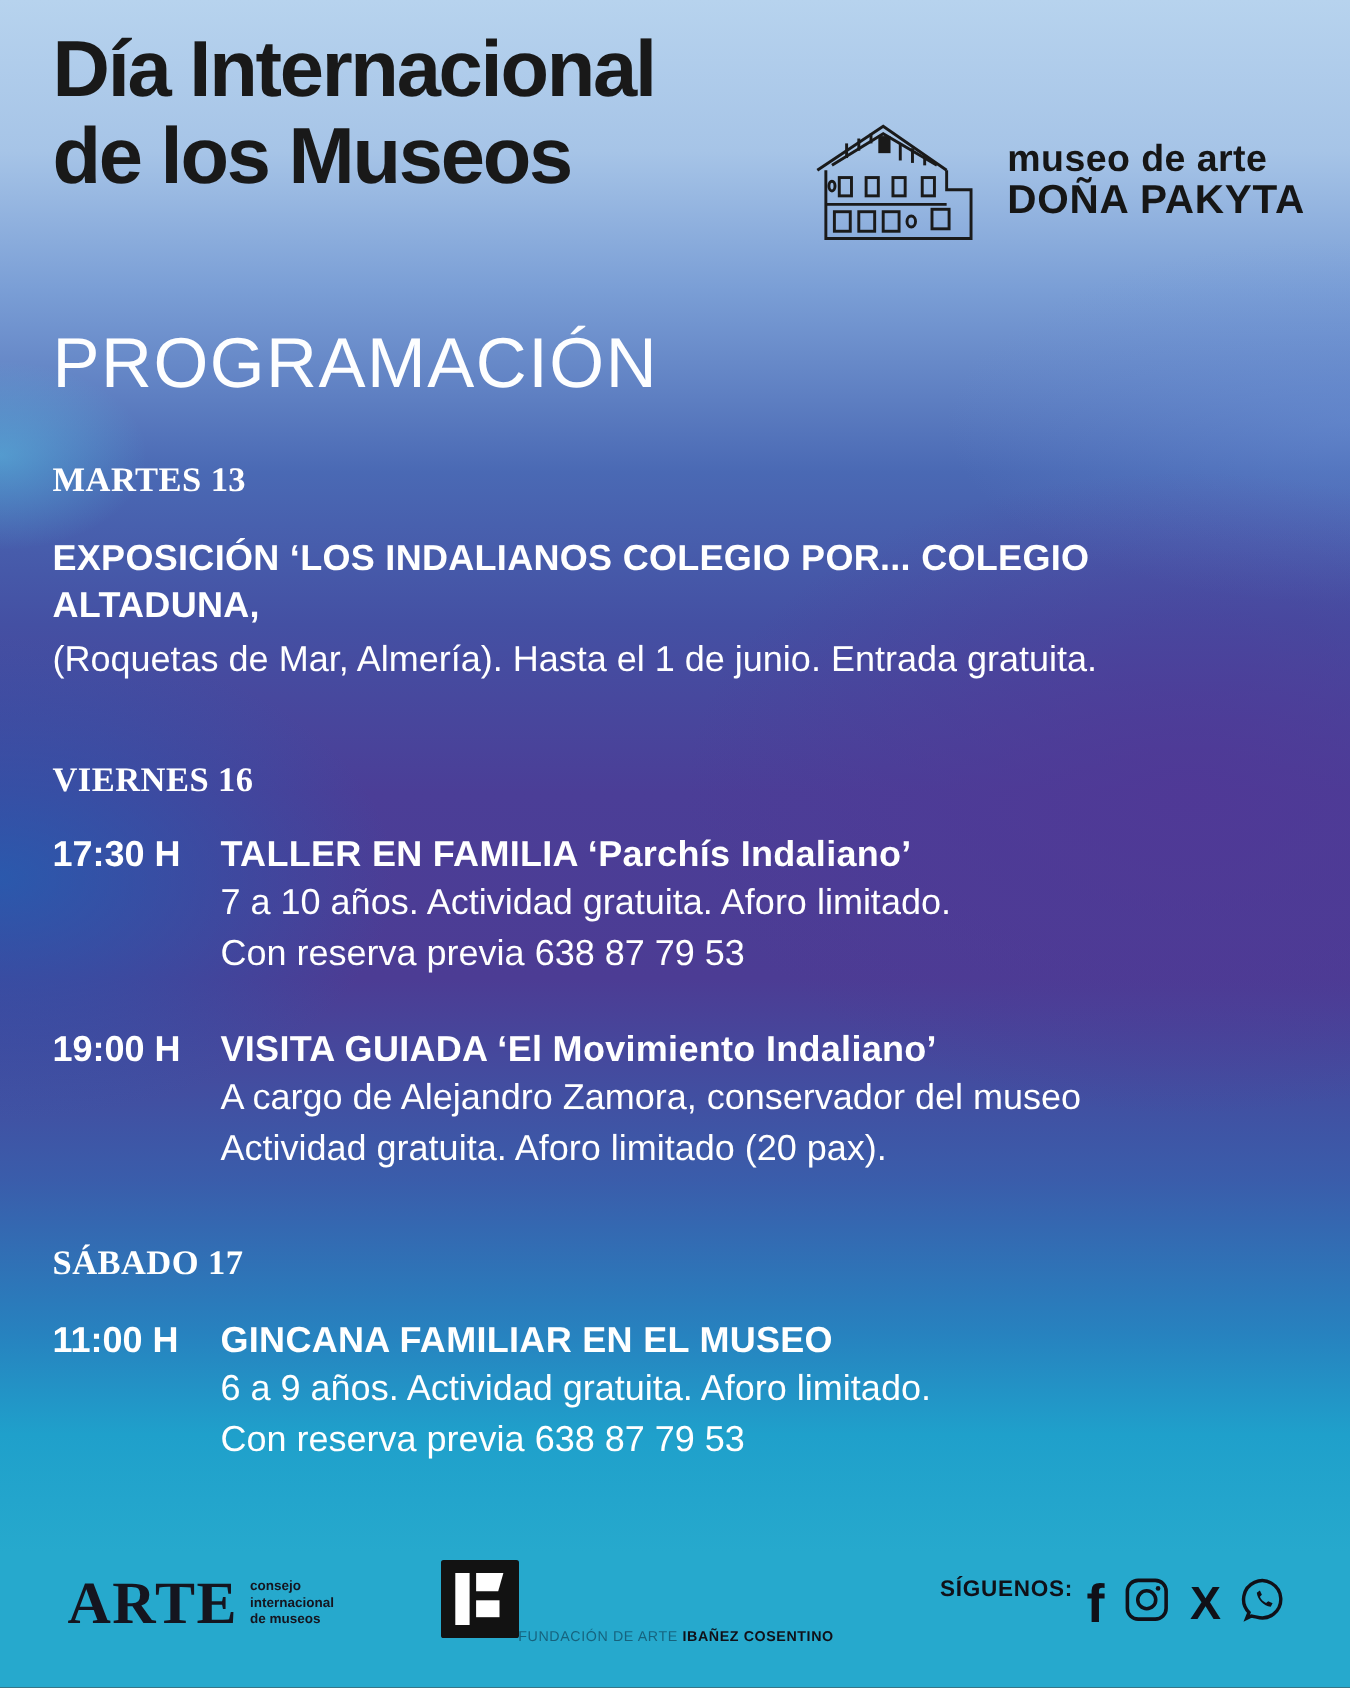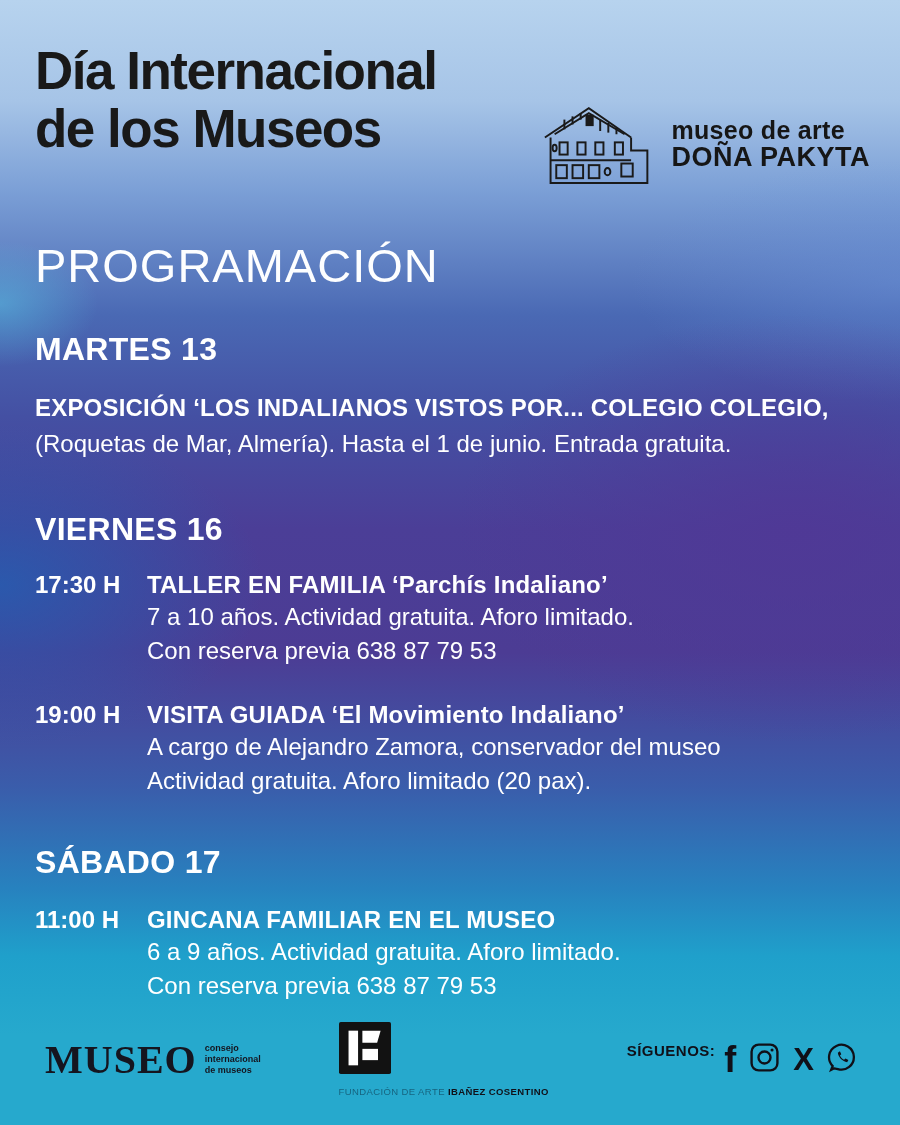--- a/index.html
+++ b/index.html
@@ -8,29 +8,29 @@
     position:relative; width:900px; height:1125px; overflow:hidden;
     background-image:
       radial-gradient(ellipse 140px 90px at 0% 27%, rgba(90,200,230,0.50), rgba(90,200,230,0) 70%),
       radial-gradient(ellipse 55% 28% at 88% 47%, rgba(80,56,150,0.85), rgba(80,56,150,0) 68%),
       radial-gradient(ellipse 45% 22% at 0% 52%, rgba(32,98,180,0.75), rgba(32,98,180,0) 65%),
       radial-gradient(ellipse 50% 18% at 100% 25%, rgba(110,150,220,0.40), rgba(110,150,220,0) 60%),
       linear-gradient(180deg, #b7d3ee 0%, #a6c4e7 9%, #7b9fd6 17%, #4a69b4 28%, #4450a3 37%,
         #4b3e97 47%, #4c3c94 58%, #3a5dab 70%, #2782bf 79%, #1fa0cb 85%, #26a9cd 92%, #26a9cd 100%);
   }
   .content{ padding:0 35px; color:#fff; }
-  .header{ display:flex; justify-content:space-between; align-items:flex-start; padding-top:42px; }
+  .header{ display:flex; justify-content:space-between; align-items:flex-start; padding-top:18px; }
   .title{ font-size:53px; line-height:58px; font-weight:700; letter-spacing:-1.5px; color:#191919; }
   .museum-logo{ display:flex; align-items:center; gap:10px; margin-top:58px; margin-right:-5px; }
   .museum-logo svg{ display:block; }
   .museum-logo-text{ color:#161616; line-height:1.05; }
   .museum-logo-line1{ display:block; font-size:25px; font-weight:600; letter-spacing:.3px; }
   .museum-logo-line2{ display:block; font-size:27px; font-weight:800; letter-spacing:.5px; }
   .programacion{ margin-top:50px; font-size:47px; font-weight:300; letter-spacing:1px; color:#fdfeff; }
-  .day-heading{ font-size:32px; font-weight:700; letter-spacing:.3px; }
+  .day-heading{ font-size:23px; font-weight:700; letter-spacing:.3px;font-family:Liberation Serif, serif; }
   .day-martes{ margin-top:38px; }
   .day-viernes{ margin-top:50px; }
   .day-sabado{ margin-top:46px; }
   .event{ display:flex; align-items:flex-start; }
   .event-time{ flex:none; width:112px; font-size:24px; font-weight:700; line-height:31px; }
   .event-body{ flex:1; }
   .event-title{ font-size:24px; font-weight:700; line-height:31px; letter-spacing:.2px; }
   .event-detail{ font-size:24px; font-weight:400; line-height:34px; }
   .ev-martes{ margin-top:24px; display:block; }
   .ev-martes .event-detail{ margin-top:4px; }
@@ -40,21 +40,21 @@
   
   .footer{ position:absolute; left:0; right:0; bottom:28px; display:flex; align-items:center;
            justify-content:space-between; padding:0 42px 0 45px; color:#15151f; }
   .icom{ display:flex; align-items:center; gap:8px; }
   .icom-text{ font-family:"Liberation Serif", serif; font-size:40px; font-weight:600; letter-spacing:1px; }
   .icom-sub{ font-size:9px; line-height:11px; font-weight:700; white-space:pre-line; }
   .almeria{ display:flex; align-items:center; gap:12px; }
   .alm-divider{ width:2px; height:46px; background:#1a1a1a; }
   .alm-line1{ display:block; font-size:30px; letter-spacing:1.5px; font-weight:500; color:#1b1b1b; }
   .alm-line2{ display:block; font-size:17px; letter-spacing:3px; font-weight:400; color:#1b1b1b; margin-top:1px; }
-  .fundacion{ display:flex; flex-direction:column; align-items:flex-start; }
+  .fundacion{ display:flex; flex-direction:row; align-items:flex-end; }
   .fund-text{ margin-top:8px; font-size:9.5px; letter-spacing:.4px; white-space:nowrap; }
   .fund-light{ color:rgba(10,40,60,.55); font-weight:400; }
   .fund-bold{ color:#101018; font-weight:800; }
   .social{ display:flex; flex-direction:row; align-items:flex-start; gap:9px; }
   .siguenos{ font-size:15px; font-weight:800; letter-spacing:.5px; color:#101018; }
   .social-icons{ display:flex; align-items:center; gap:13px; }
   .fb-glyph{ font-size:36px; font-weight:800; line-height:30px; color:#101018; }
   .x-glyph{ font-size:31px; font-weight:800; line-height:30px; color:#101018; }
 </style>
 </head>
@@ -98,21 +98,21 @@
           <span class="museum-logo-line1">museo de arte</span>
           <span class="museum-logo-line2">DOÑA PAKYTA</span>
         </span>
       </div>
     </div>
 
     <div class="programacion">PROGRAMACIÓN</div>
 
     <div class="day-heading day-martes">MARTES 13</div>
     <div class="event ev-martes">
-      <div class="event-title">EXPOSICIÓN ‘LOS INDALIANOS VISTOS POR... COLEGIO COLEGIO,</div>
+      <div class="event-title">EXPOSICIÓN ‘LOS INDALIANOS COLEGIO POR... COLEGIO ALTADUNA,</div>
       <div class="event-detail">(Roquetas de Mar, Almería). Hasta el 1 de junio. Entrada gratuita.</div>
     </div>
 
     <div class="day-heading day-viernes">VIERNES 16</div>
     <div class="event ev-1730">
       <div class="event-time">17:30 H</div>
       <div class="event-body">
         <div class="event-title">TALLER EN FAMILIA ‘Parchís Indaliano’</div>
         <div class="event-detail">7 a 10 años. Actividad gratuita. Aforo limitado.</div>
         <div class="event-detail">Con reserva previa 638 87 79 53</div>
@@ -135,21 +135,21 @@
         <div class="event-detail">6 a 9 años. Actividad gratuita. Aforo limitado.</div>
         <div class="event-detail">Con reserva previa 638 87 79 53</div>
       </div>
     </div>
 
   </div>
 
   <div class="footer">
 
     <div class="icom">
-      <span class="icom-text">MUSEO</span>
+      <span class="icom-text">ARTE</span>
       <span class="icom-sub">consejo
 internacional
 de museos</span>
     </div>
 
 
     <div class="fundacion">
       <span>
         <svg width="52" height="52" viewBox="0 0 60 60">
           <rect x="0" y="0" width="60" height="60" rx="2" fill="#121212"></rect>

